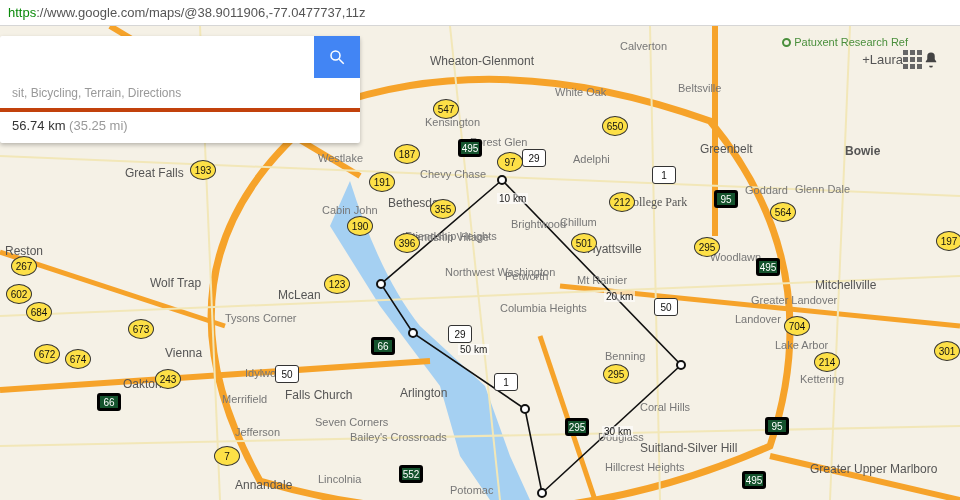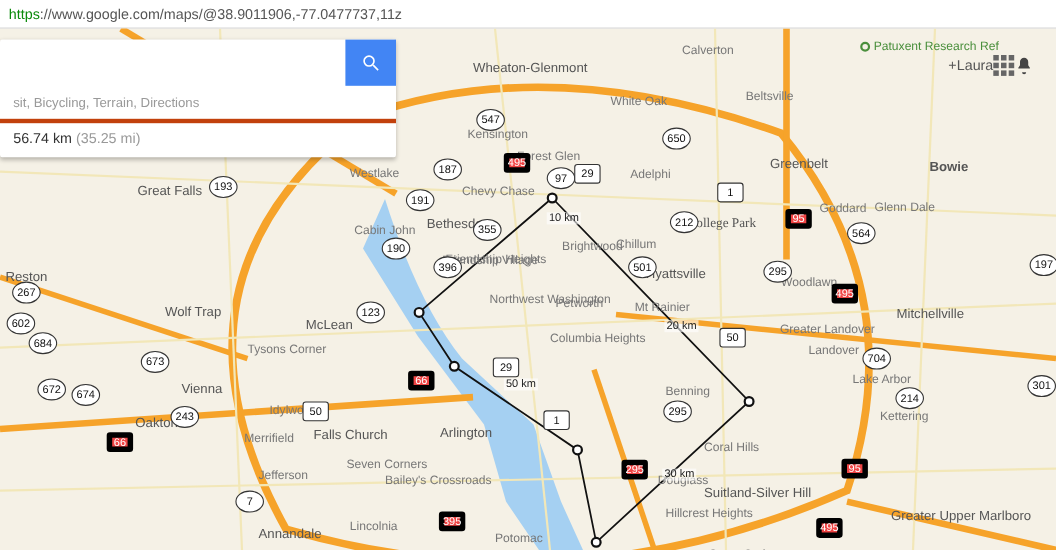--- a/index.html
+++ b/index.html
@@ -18,23 +18,23 @@
 .panel-dist{padding:6px 12px 10px;font-size:13px;color:#333;border-top:4px solid #c2410c}
 .panel-dist .mi{color:#999}
 .top-right{position:absolute;right:20px;top:50px;display:flex;align-items:center;z-index:5}
 .signed{color:#555;font-size:13px}
 .apps-icon{display:grid;grid-template-columns:repeat(3,5px);grid-template-rows:repeat(3,5px);gap:2px}
 .apps-icon span{background:#666;width:5px;height:5px}
 .bell{width:18px;height:18px}
 .city-label{position:absolute;font-size:12px;color:#555;white-space:nowrap;pointer-events:none}
 .city-label.small{font-size:11px;color:#777}
 .shield{position:absolute;width:24px;height:18px;font-size:10px;display:flex;align-items:center;justify-content:center;pointer-events:none}
-.shield.inter{background:#ef4444;color:#fff;border-radius:3px;border:5px solid #000000}
+.shield.inter{background:#14532d;color:#fff;border-radius:3px;border:3px solid #000000}
 .shield.us{background:#fff;color:#111;border:1px solid #333;border-radius:3px}
-.shield.state{background:#ffffff;color:#111;border:1px solid #333;border-radius:50%;width:26px;height:20px}
+.shield.state{background:#fde047;color:#111;border:1px solid #333;border-radius:50%;width:26px;height:20px}
 .vertex{position:absolute;width:10px;height:10px;margin:-5px 0 0 -5px;border:2px solid #111;border-radius:50%;background:#fff}
 .ruler-lbl{position:absolute;font-size:10px;color:#222;background:rgba(255,255,255,.6);padding:0 2px;white-space:nowrap}
 .pat-link{position:absolute;top:36px;right:52px;color:#4a8f3c;font-size:11px;z-index:4;display:flex;align-items:center;gap:3px}
 .pat-dot{width:9px;height:9px;border:2px solid #4a8f3c;border-radius:50%}
 </style>
 </head>
 <body>
 
 <div class="url-bar">
   <span class="https">https</span>
@@ -103,21 +103,21 @@
     <div class="city-label" style="left: 278px; top: 262px;">McLean</div>
     <div class="city-label small" style="left: 445px; top: 240px;">Northwest Washington</div>
     <div class="city-label small" style="left: 505px; top: 244px;">Petworth</div>
     <div class="city-label small" style="left: 577px; top: 248px;">Mt Rainier</div>
     <div class="city-label small" style="left: 735px; top: 287px;">Landover</div>
     <div class="city-label" style="left: 815px; top: 252px;">Mitchellville</div>
     <div class="city-label small" style="left: 225px; top: 286px;">Tysons Corner</div>
     <div class="city-label small" style="left: 245px; top: 321px; margin-top: 20px;">Idylwood</div>
     <div class="city-label" style="left: 165px; top: 320px;">Vienna</div>
     <div class="city-label small" style="left: 500px; top: 276px;">Columbia Heights</div>
-    <div class="city-label small" style="left: 709px; top: 268px;">Greater Landover</div>
+    <div class="city-label small" style="left: 751px; top: 268px;">Greater Landover</div>
     <div class="city-label small" style="left: 775px; top: 313px;">Lake Arbor</div>
     <div class="city-label small" style="left: 605px; top: 324px;">Benning</div>
     <div class="city-label small" style="left: 800px; top: 347px;">Kettering</div>
     <div class="city-label" style="left: 123px; top: 351px;">Oakton</div>
     <div class="city-label small" style="left: 222px; top: 367px;">Merrifield</div>
     <div class="city-label" style="left: 285px; top: 362px;">Falls Church</div>
     <div class="city-label small" style="left: 315px; top: 390px;">Seven Corners</div>
     <div class="city-label" style="left: 400px; top: 360px;">Arlington</div>
     <div class="city-label small" style="left: 640px; top: 375px;">Coral Hills</div>
     <div class="city-label small" style="left: 350px; top: 405px;">Bailey's Crossroads</div>
@@ -161,21 +161,21 @@
     <div class="shield state" style="left: 65px; top: 323px;">674</div>
     <div class="shield state" style="left: 155px; top: 343px;">243</div>
     <div class="shield inter" style="left: 97px; top: 367px;">66</div>
     <div class="shield us" style="left: 448px; top: 299px;">29</div>
     <div class="shield us" style="left: 494px; top: 347px;">1</div>
     <div class="shield inter" style="left: 565px; top: 392px;">295</div>
     <div class="shield state" style="left: 814px; top: 326px;">214</div>
     <div class="shield state" style="left: 934px; top: 315px;">301</div>
     <div class="shield inter" style="left: 371px; top: 311px;">66</div>
     <div class="shield us" style="left: 275px; top: 339px;">50</div>
-    <div class="shield inter" style="left: 399px; top: 439px;">395</div>
+    <div class="shield inter" style="left: 399px; top: 439px;">552</div>
     <div class="shield inter" style="left: 742px; top: 445px;">495</div>
     <div class="shield state" style="left: 603px; top: 338px;">295</div>
     <div class="shield inter" style="left: 765px; top: 391px;">95</div>
     <div class="shield state" style="left: 214px; top: 420px;">7</div>
     <div class="vertex" style="left: 502px; top: 154px;"></div>
     <div class="vertex" style="left: 681px; top: 339px;"></div>
     <div class="vertex" style="left: 542px; top: 467px;"></div>
     <div class="vertex" style="left: 525px; top: 383px;"></div>
     <div class="vertex" style="left: 413px; top: 307px;"></div>
     <div class="vertex" style="left: 381px; top: 258px;"></div>

